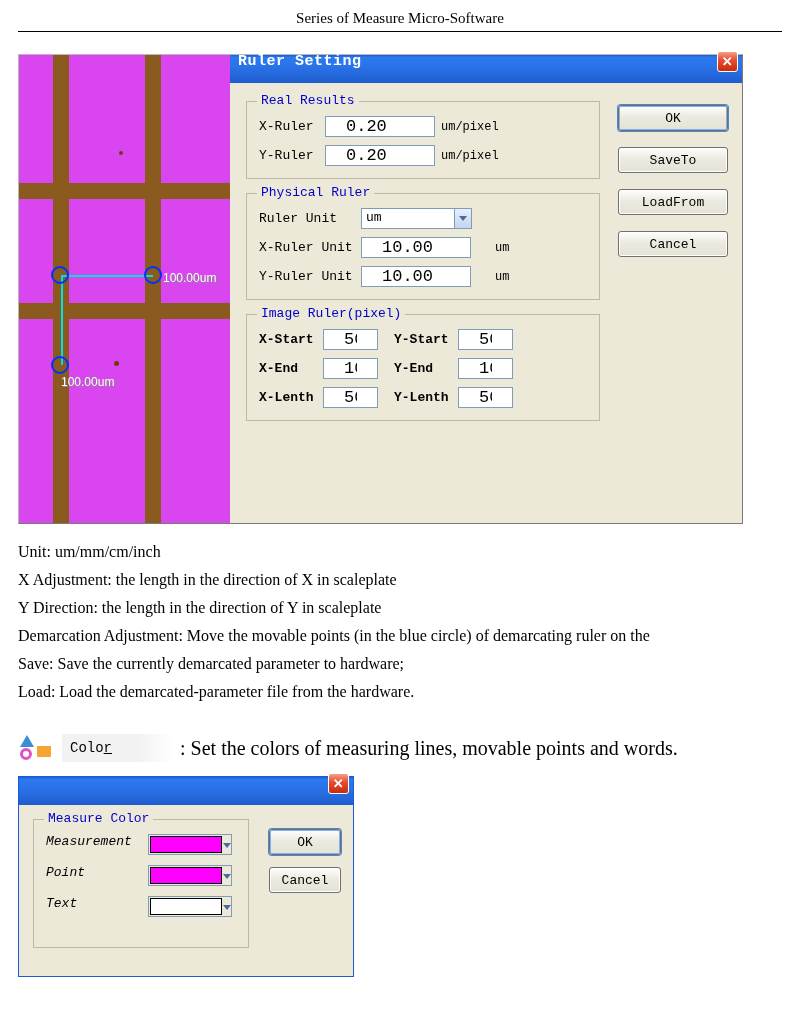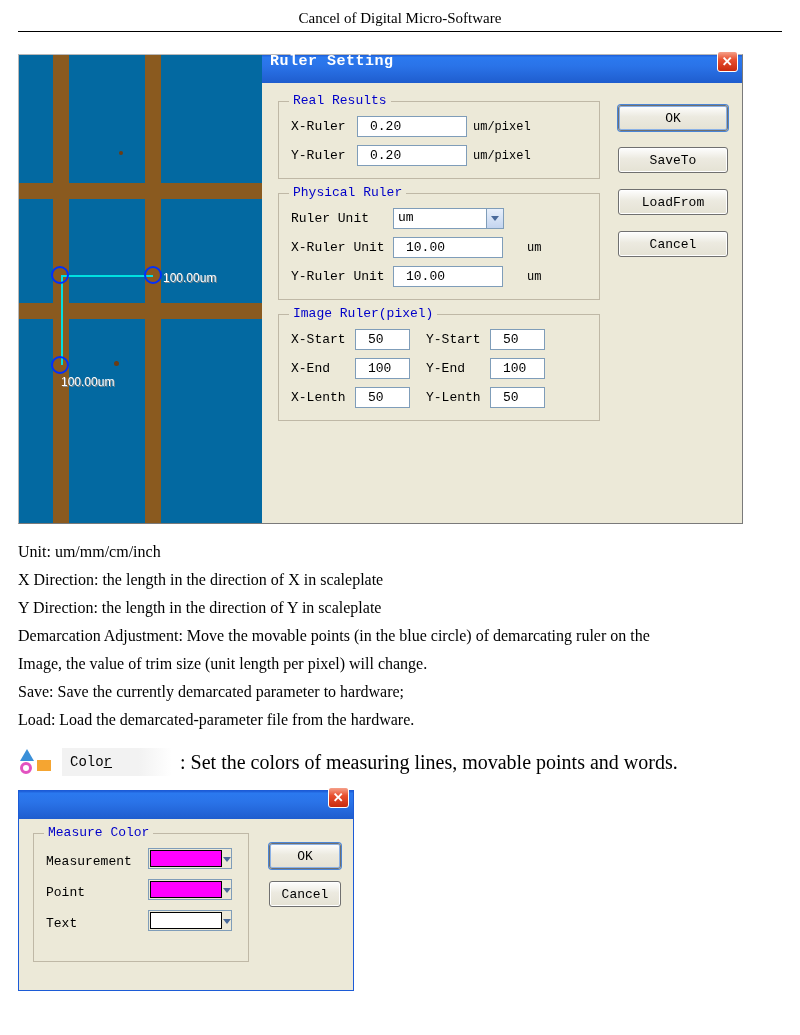--- a/index.html
+++ b/index.html
@@ -2,21 +2,21 @@
 <html><head>
 <meta charset="utf-8">
 <style>
 * { box-sizing: border-box; margin: 0; padding: 0; }
 body { font-family: "Times New Roman", serif; background: #fff; width: 800px; }
 .page { padding: 10px 18px; }
 .page-header { text-align: center; font-size: 15px; padding: 0 0 4px 0; }
 .header-rule { border: none; border-top: 1.5px solid #000; margin-bottom: 22px; }
 
 .screenshot1 { width: 725px; height: 470px; display: flex; border: 1px solid #b8b8b8; border-bottom-color:#7a7a7a; border-right-color:#7a7a7a; margin-bottom: 14px; }
-.micro-img { width: 243px; height: 100%; background: #0369a1; position: relative; overflow: hidden; }
+.micro-img { width: 211px; height: 100%; background: #d946ef; position: relative; overflow: hidden; }
 .micro-img .vbar { position: absolute; top: 0; width: 16px; height: 100%; background: #8a5a1f; }
 .micro-img .v1 { left: 34px; }
 .micro-img .v2 { left: 126px; }
 .micro-img .hbar { position: absolute; left: 0; width: 100%; height: 16px; background: #8a5a1f; }
 .micro-img .h1 { top: 128px; }
 .micro-img .h2 { top: 248px; }
 .micro-img .dot { position:absolute; width:5px; height:5px; background:#6b3c14; border-radius:50%; left:95px; top:306px; }
 .micro-img .speck { position:absolute; width:4px; height:4px; background:#6b3c14; border-radius:50%; left:100px; top:96px; }
 .micro-img .ruler-h { position: absolute; top: 220px; left: 42px; width: 92px; height: 2px; background: #00e0e0; }
 .micro-img .ruler-v { position: absolute; top: 220px; left: 42px; width: 2px; height: 90px; background: #00e0e0; }
@@ -36,66 +36,66 @@
 .dlg-body { padding: 18px 14px 12px 16px; display: flex; gap: 18px; font-family: "Courier New", monospace; font-size: 13px; color: #000; }
 .dlg-left { flex: 1; display: flex; flex-direction: column; gap: 14px; }
 .dlg-right { width: 110px; display: flex; flex-direction: column; gap: 16px; padding-top: 4px; }
 
 .groupbox { border: 1px solid #bfb8a6; padding: 14px 12px 12px 12px; position: relative; }
 .groupbox-title { position: absolute; top: -9px; left: 10px; background: #ece9d8; padding: 0 4px; color: #0000c8; font-family: "Courier New", monospace; font-size: 13px; }
 
 .field-row { display: flex; align-items: center; gap: 6px; margin-bottom: 8px; }
 .field-row:last-child { margin-bottom: 0; }
 .fld-label { min-width: 60px; }
-.text-input { border: 1px solid #7f9db9; background: #fff; height: 21px; padding: 1px 12px; font-family: "Courier New", monospace; font-size: 13px; }
+.text-input { border: 1px solid #7f9db9; background: #fff; height: 21px; padding: 1px 20px; font-family: "Courier New", monospace; font-size: 17px; }
 .w70 { width: 110px; }
 .w60 { width: 55px; }
 .unit { font-size: 12px; }
 
 .dropdown { display: inline-flex; align-items: stretch; height: 21px; border: 1px solid #7f9db9; background: #fff; }
 .dropdown .dd-val { width: 92px; padding: 1px 4px; font-family: "Courier New", monospace; font-size: 13px; }
 .dropdown .dd-btn { width: 17px; background: linear-gradient(to bottom,#e8f0fb,#c3d4ef); border-left: 1px solid #7f9db9; display: flex; align-items: center; justify-content: center; }
 .dd-btn svg { width: 8px; height: 5px; }
 
 .xp-btn { height: 26px; background: linear-gradient(to bottom, #fefefe, #eceae0 45%, #e5e2d4); border: 1px solid #707070; border-radius: 3px; font-family: "Courier New", monospace; font-size: 13px; padding: 0 10px; cursor: pointer; box-shadow: inset 0 0 0 1px #fff; text-align:center; }
 .xp-btn.default { box-shadow: inset 0 0 0 1px #8ab1e6, 0 0 0 1px #4a85d6; }
 
 .pair-row { display: flex; gap: 16px; margin-bottom: 8px; }
 .pair-row:last-child { margin-bottom: 0; }
 .pair { display: flex; align-items: center; gap: 6px; }
-.pair .fld-label { min-width: 58px; }
+.pair .fld-label { min-width: 58px; font-weight: bold; }
 
 .body-text { font-family: "Times New Roman", serif; font-size: 16px; line-height: 1.75; margin-top: 2px; }
 
-.color-row { display: flex; align-items: center; gap: 8px; margin-top: 12px; margin-bottom: 12px; }
+.color-row { display: flex; align-items: center; gap: 8px; margin-top: 26px; margin-bottom: 12px; }
 .color-icon { width: 36px; height: 32px; position: relative; background:#fff; }
 .color-icon .ci-tri { position:absolute; left:2px; top:3px; width:0; height:0; border-left:7px solid transparent; border-right:7px solid transparent; border-bottom:12px solid #3a8fd8; }
 .color-icon .ci-rect { position:absolute; left:19px; top:14px; width:14px; height:11px; background:#f5a531; }
 .color-icon .ci-circ { position:absolute; left:2px; top:16px; width:12px; height:12px; border:3px solid #e252c0; border-radius:50%; }
 .color-label-box { font-family: "Courier New", monospace; font-size: 14px; background: linear-gradient(to right,#f2f2f2 70%,#fff); padding: 6px 60px 6px 8px; text-decoration: underline; text-decoration-color:#000; text-underline-offset: 1px; }
 .color-label-box span { display:inline-block; }
 .color-label-box .ul { text-decoration: underline; }
 .color-desc { font-family: "Times New Roman", serif; font-size: 20px; }
 
 .screenshot2 { width: 336px; border: 1px solid #1c5bd6; background: #ece9d8; font-family: "Courier New", monospace; }
 .ss2-body { padding: 14px 12px 28px 14px; display: flex; gap: 20px; align-items:flex-start; }
 .ss2-left { flex: 1; }
 .ss2-right { width: 72px; display: flex; flex-direction: column; gap: 12px; padding-top: 10px; }
 .color-swatch-dd { display: inline-flex; height: 21px; border: 1px solid #7f9db9; align-items:stretch; }
 .color-swatch-dd .swatch { width: 72px; border: 1px solid #000; margin:1px; }
 .sw-magenta { background: #ff00ff; }
 .sw-white { background: #ffffff; }
 .mc-label { min-width: 92px; display:inline-block; font-size:13px; }
-.mc-row { display:flex; align-items:flex-end; gap:10px; margin-bottom: 10px; }
+.mc-row { display:flex; align-items:flex-start; gap:10px; margin-bottom: 10px; font-style: italic; }
 </style>
 </head>
 <body>
 
 <div class="page">
-  <div class="page-header">Cancel of Digital Micro-Software</div>
+  <div class="page-header">Series of Measure Micro-Software</div>
   <hr class="header-rule">
 
   <div class="screenshot1">
     <div class="micro-img">
       <div class="vbar v1"></div>
       <div class="vbar v2"></div>
       <div class="hbar h1"></div>
       <div class="hbar h2"></div>
       <div class="dot"></div>
       <div class="speck"></div>
@@ -195,24 +195,23 @@
           <button class="xp-btn">SaveTo</button>
           <button class="xp-btn">LoadFrom</button>
           <button class="xp-btn">Cancel</button>
         </div>
       </div>
     </div>
   </div>
 
   <div class="body-text">
     <div>Unit: um/mm/cm/inch</div>
-    <div>X Direction: the length in the direction of X in scaleplate</div>
+    <div>X Adjustment: the length in the direction of X in scaleplate</div>
     <div>Y Direction: the length in the direction of Y in scaleplate</div>
     <div>Demarcation Adjustment: Move the movable points (in the blue circle) of demarcating ruler on the</div>
-    <div>Image, the value of trim size (unit length per pixel) will change.</div>
     <div>Save: Save the currently demarcated parameter to hardware;</div>
     <div>Load: Load the demarcated-parameter file from the hardware.</div>
   </div>
 
   <div class="color-row">
     <div class="color-icon">
       <div class="ci-tri"></div>
         <div class="ci-rect"></div>
         <div class="ci-circ"></div>
     </div>

